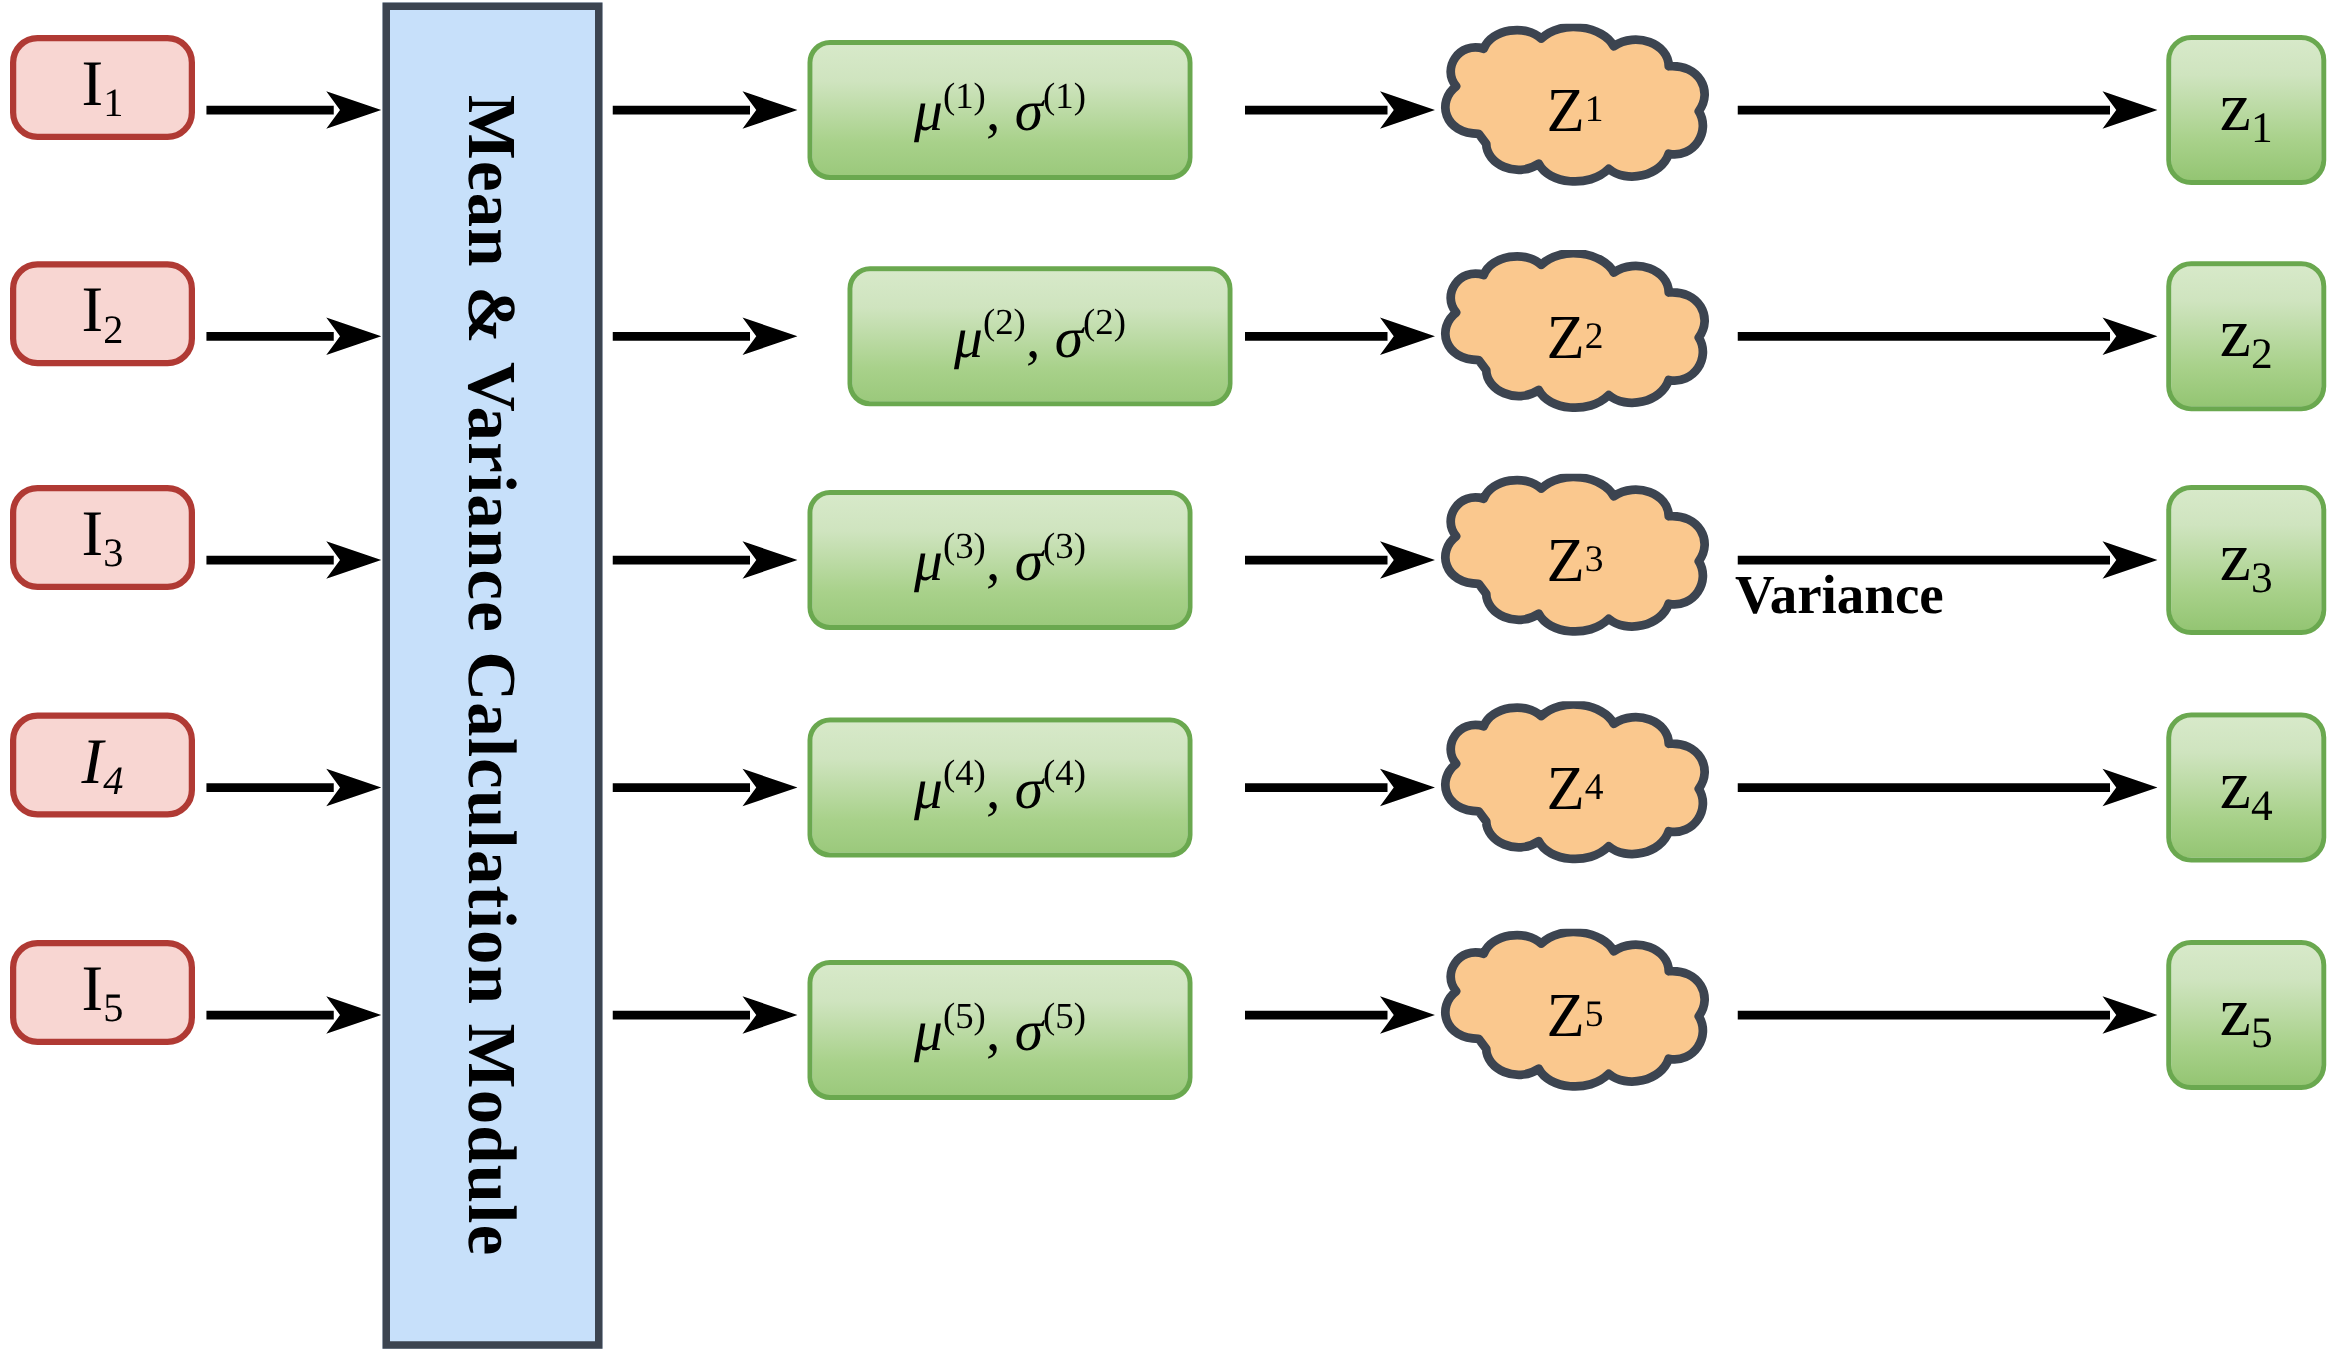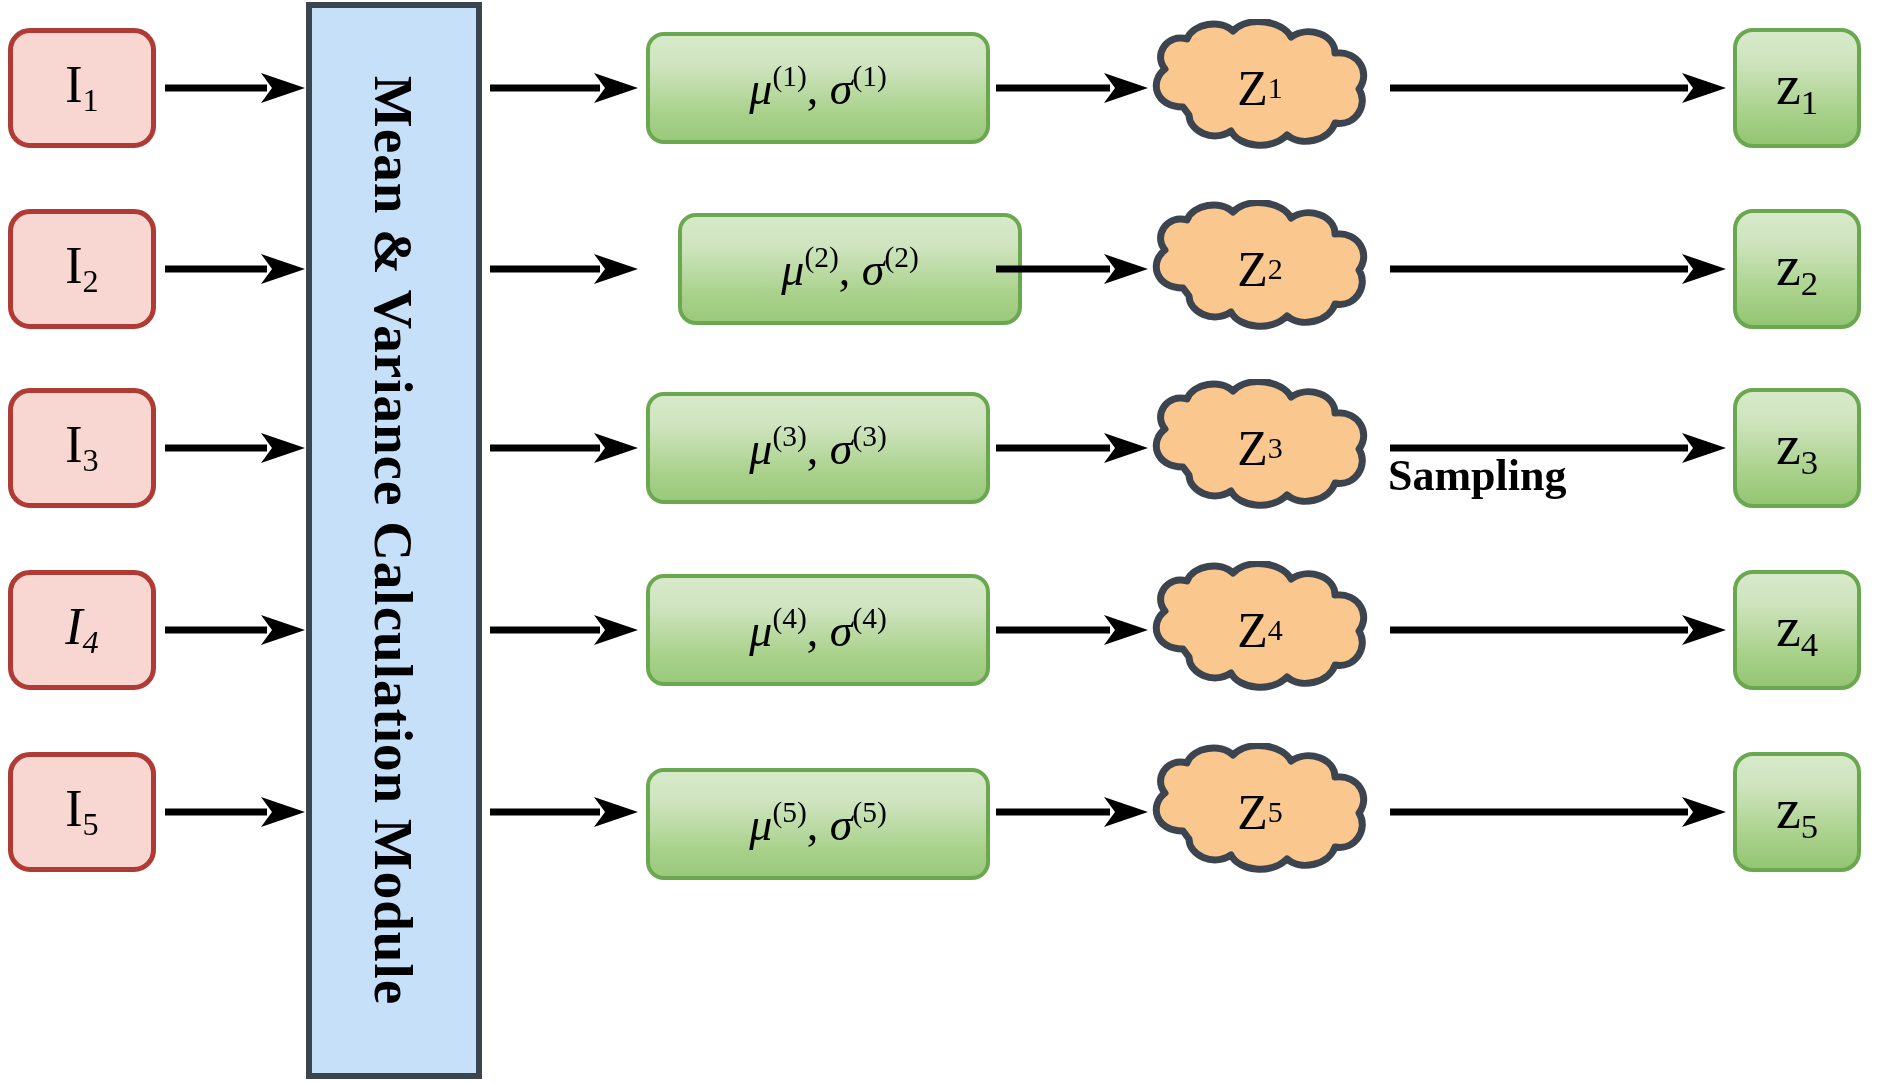--- a/index.html
+++ b/index.html
@@ -15,21 +15,21 @@
     width: 1879px;
     height: 1083px;
     background: #ffffff;
     overflow: hidden;
   }
 
   
   .input-box {
     position: absolute;
     width: 148px;
-    height: 120px;
+    height: 84px;
     border: 5px solid #b03a34;
     border-radius: 22px;
     background: #f8d6d2;
     display: flex;
     align-items: center;
     justify-content: center;
     box-sizing: border-box;
   }
   .input-box .lbl {
     font-size: 52px;
@@ -65,21 +65,21 @@
     font-weight: bold;
     letter-spacing: 1px;
     color: #000;
     font-family: "Liberation Serif", "DejaVu Serif", serif;
   }
 
   
   .param-box {
     position: absolute;
     left: 646px;
-    width: 344px;
+    width: 308px;
     height: 112px;
     border: 4px solid #6aa84f;
     border-radius: 18px;
     background: linear-gradient(to bottom, #d7e9c9 0%, #cfe4bf 28%, #a8d18a 75%, #9bc97c 100%);
     box-sizing: border-box;
     display: flex;
     align-items: center;
     justify-content: center;
   }
   .param-box .lbl {
@@ -168,21 +168,21 @@
 </style>
 </head>
 <body>
 
 <div id="canvas">
 
   <div class="module-box">
     <div class="vtext">Mean &amp; Variance Calculation Module</div>
   </div>
 
-  <div class="sampling-label">Sampling</div>
+  <div class="sampling-label">Variance</div>
 
   <div id="rows-host">
       <div class="input-box" style="left: 8px; top: 28px;">
         <span class="lbl">I<sub>1</sub></span>
       </div>
       <div class="arrow" style="left: 165px; top: 71px; width: 140px;">
         <svg viewBox="0 0 140 34" preserveAspectRatio="none">
           <line x1="0" y1="17" x2="102" y2="17" stroke="#000" stroke-width="7"></line>
           <path d="M 96 2 L 140 17 L 96 32 L 107 17 Z" fill="#000"></path>
         </svg>

